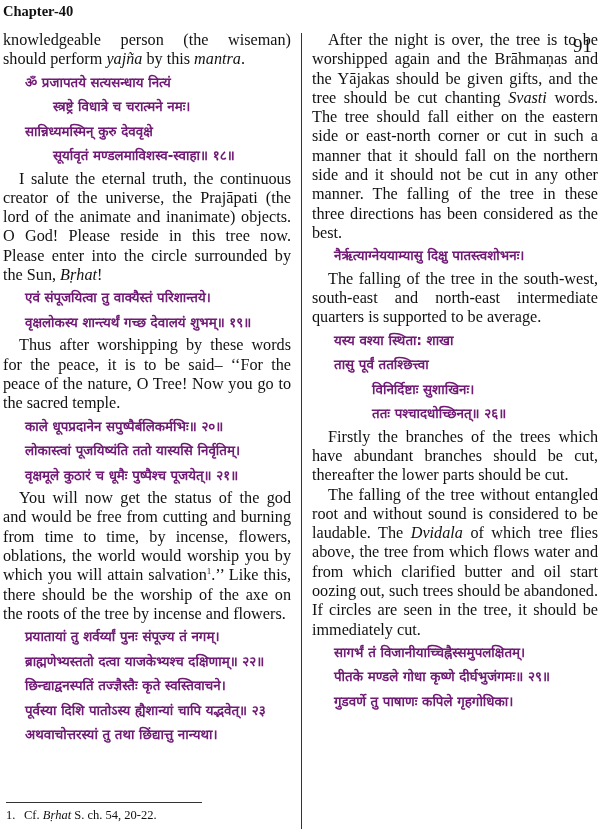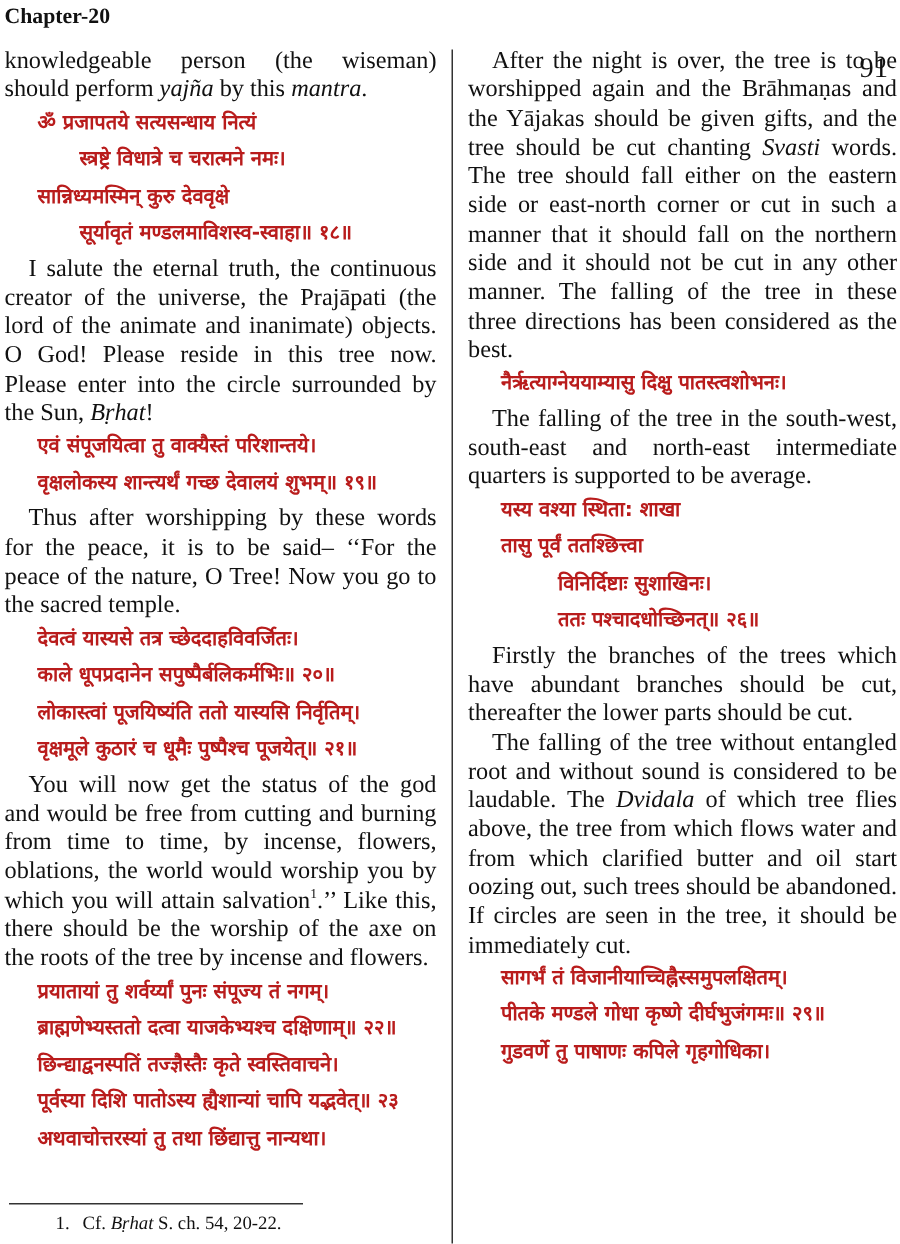--- a/index.html
+++ b/index.html
@@ -29,43 +29,43 @@
   }
   .col-left { left: 3px; width: 288px; }
   .col-right { left: 312px; width: 286px; }
   p.prose {
     margin: 0; text-align: justify; text-indent: 16px;
   }
   p.prose.cont { text-indent: 0; }
   .verse {
     font-family: "DejaVu Sans", sans-serif;
     font-size: 13.4px; line-height: 24.5px; font-weight: bold;
-    color: #b91c1c;
+    color: #701a75;
   }
   .verse .vl { display: block; white-space: nowrap; padding-left: 22px; }
   .verse .vl.indent { padding-left: 50px; }
   .verse .vl.indent2 { padding-left: 60px; }
   .verse { margin: 1px 0 1px 0; }
   i { font-style: italic; }
   sup { font-size: 9px; line-height: 0; }
   .footnote-rule {
     position: absolute; left: 6px; top: 802px; width: 196px; height: 1px;
     background: #333333;
   }
   .footnote {
     position: absolute; left: 6px; top: 808px;
-    font-size: 12.5px; white-space: nowrap; margin-left: 31px;
+    font-size: 12.5px; white-space: nowrap;
   }
   .footnote .fn-num { display: inline-block; width: 18px; }
 </style>
 </head>
 <body>
 
 <div class="header">
-  <span class="chapter">Chapter-20</span>
+  <span class="chapter">Chapter-40</span>
   <span class="page-num">91</span>
 </div>
 
 <div class="divider"></div>
 
 <div class="col col-left">
   <p class="prose cont"><span>knowledgeable person (the wiseman) should perform </span><i>yajña</i><span> by this </span><i>mantra</i><span>.</span></p>
 
   <div class="verse">
     <span class="vl">ॐ प्रजापतये सत्यसन्धाय नित्यं</span>
@@ -77,21 +77,20 @@
   <p class="prose"><span>I salute the eternal truth, the continuous creator of the universe, the Prajāpati (the lord of the animate and inanimate) objects. O God! Please reside in this tree now. Please enter into the circle surrounded by the Sun, </span><i>Bṛhat</i><span>!</span></p>
 
   <div class="verse">
     <span class="vl">एवं संपूजयित्वा तु वाक्यैस्तं परिशान्तये।</span>
     <span class="vl">वृक्षलोकस्य शान्त्यर्थं गच्छ देवालयं शुभम्॥ १९॥</span>
   </div>
 
   <p class="prose">Thus after worshipping by these words for the peace, it is to be said– ‘‘For the peace of the nature, O Tree! Now you go to the sacred temple.</p>
 
   <div class="verse">
-    <span class="vl">देवत्वं यास्यसे तत्र च्छेददाहविवर्जितः।</span>
     <span class="vl">काले धूपप्रदानेन सपुष्पैर्बलिकर्मभिः॥ २०॥</span>
     <span class="vl">लोकास्त्वां पूजयिष्यंति ततो यास्यसि निर्वृतिम्।</span>
     <span class="vl">वृक्षमूले कुठारं च धूमैः पुष्पैश्च पूजयेत्॥ २१॥</span>
   </div>
 
   <p class="prose"><span>You will now get the status of the god and would be free from cutting and burning from time to time, by incense, flowers, oblations, the world would worship you by which you will attain salvation</span><sup>1</sup><span>.’’ Like this, there should be the worship of the axe on the roots of the tree by incense and flowers.</span></p>
 
   <div class="verse">
     <span class="vl">प्रयातायां तु शर्वर्य्यां पुनः संपूज्य तं नगम्।</span>
     <span class="vl">ब्राह्मणेभ्यस्ततो दत्वा याजकेभ्यश्च दक्षिणाम्॥ २२॥</span>

